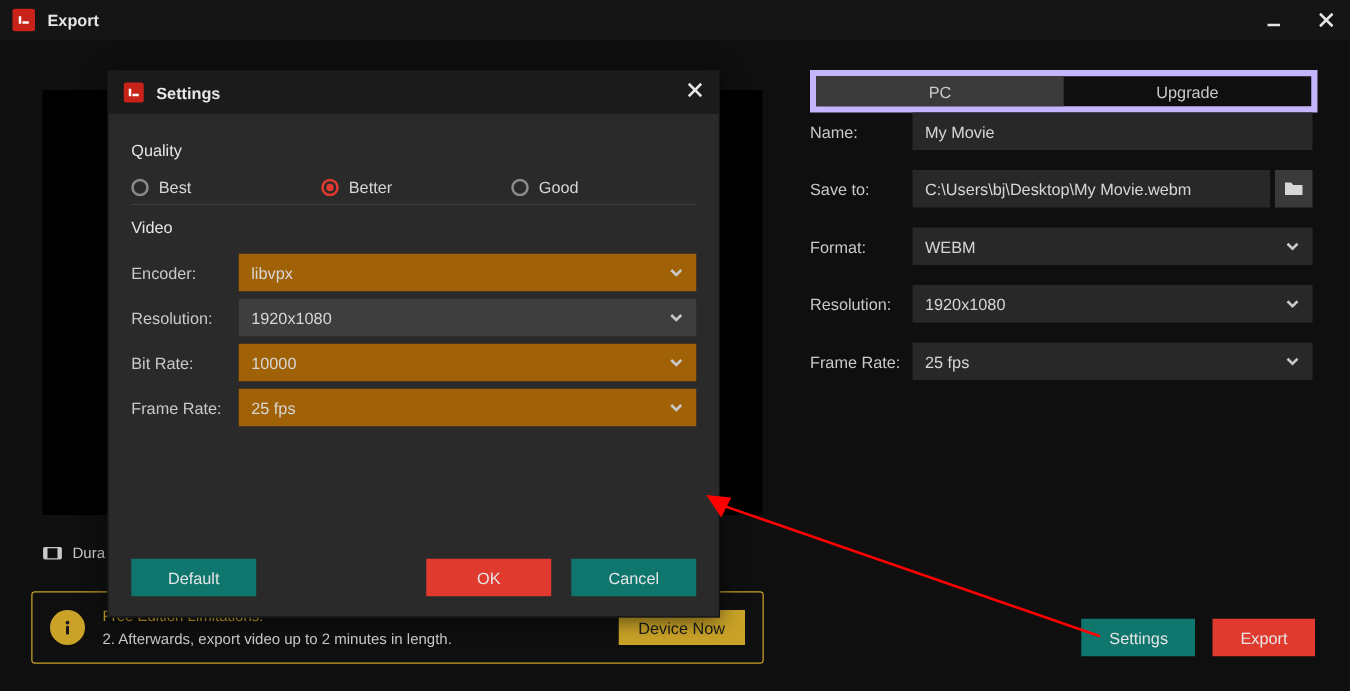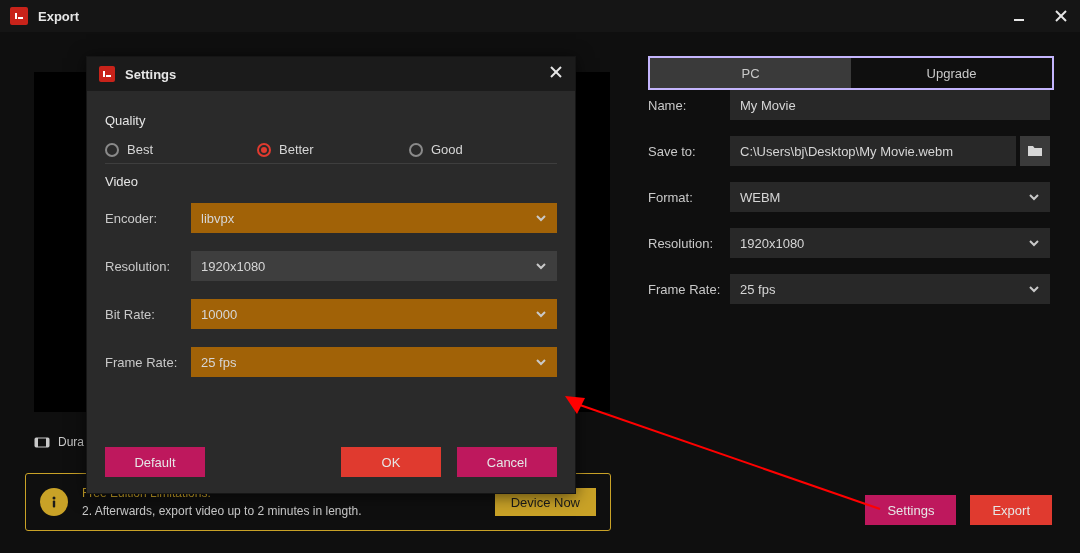--- a/index.html
+++ b/index.html
@@ -17,37 +17,37 @@
   
   .content{position:absolute;left:0;top:32px;right:0;bottom:0;background:#0f0f0f}
 
   
   .preview{position:absolute;left:34px;top:40px;width:576px;height:340px;background:#000}
   .duration{position:absolute;left:34px;top:402px;display:flex;align-items:center;gap:8px;font-size:12px;color:#c9c9c9}
   .duration svg{width:16px;height:16px}
 
   
   .right{position:absolute;left:648px;top:24px;width:406px}
-  .tabs{display:flex;border:2px solid #c4b5fd;height:34px}
+  .tabs{display:flex;border:5px solid #c4b5fd;height:34px}
   .tab{flex:1;display:flex;align-items:center;justify-content:center;font-size:13px;color:#c9c9c9;cursor:pointer}
   .tab.active{background:#3a3a3a}
   .form{display:flex;flex-direction:column;gap:16px;padding-right:4px}
   .row{display:flex;align-items:center}
   .lbl{width:82px;font-size:13px;color:#c9c9c9}
   .field{flex:1;height:30px;background:#282828;border:none;color:#d6d6d6;padding:0 10px;font-size:13px;position:relative;display:flex;align-items:center}
   .field.select{justify-content:space-between;cursor:pointer}
   .folder-btn{width:30px;height:30px;background:#3a3a3a;display:flex;align-items:center;justify-content:center;margin-left:4px;cursor:pointer}
   .folder-btn svg{width:16px;height:16px;fill:#d6d6d6}
   .chev{width:12px;height:12px}
   .chev svg{width:12px;height:12px;stroke:#c9c9c9;fill:none}
 
   
   .bottom-right{position:absolute;right:28px;bottom:28px;display:flex;gap:14px}
   .btn{height:30px;padding:0 22px;display:flex;align-items:center;justify-content:center;font-size:13px;cursor:pointer;border:none;color:#e6e6e6}
-  .btn.grey{background:#be185d}
+  .btn.grey{background:#0f766e}
   .btn.red{background:#e03a2f}
 
   
   .banner{position:absolute;left:25px;bottom:22px;width:586px;height:58px;border:1px solid #c9a227;border-radius:3px;display:flex;align-items:center;padding:0 14px;gap:14px}
   .info-icon{width:28px;height:28px;border-radius:50%;background:#c9a227;display:flex;align-items:center;justify-content:center}
   .info-icon svg{width:16px;height:16px;fill:#1a1a1a}
   .banner-text{display:flex;flex-direction:column;gap:2px;font-size:12px;color:#c9c9c9}
   .banner-title{color:#c9a227;font-size:12px;margin-bottom:2px}
   .upgrade-btn{margin-left:auto;height:28px;padding:0 16px;background:#c9a227;color:#1a1a1a;font-size:13px;display:flex;align-items:center;border:none;cursor:pointer}
 
@@ -59,21 +59,21 @@
   .dlg-close{margin-left:auto;cursor:pointer}
   .dlg-close svg{width:14px;height:14px;stroke:#e6e6e6}
   .dlg-body{padding:16px 18px 0 18px}
   .section-title{font-size:13px;color:#e6e6e6;margin-bottom:14px;margin-top:6px}
   .radios{display:flex;gap:16px;margin-bottom:6px}
   .radio{display:flex;align-items:center;gap:8px;font-size:13px;cursor:pointer;width:136px}
   .radio-circle{width:14px;height:14px;border-radius:50%;border:2px solid #8a8a8a;display:flex;align-items:center;justify-content:center}
   .radio.sel .radio-circle{border-color:#e03a2f}
   .radio.sel .radio-dot{width:6px;height:6px;border-radius:50%;background:#e03a2f}
   .divider{height:1px;background:#3e3e3e;margin:4px 0 10px 0}
-  .dlg-form{display:flex;flex-direction:column;gap:18px}
+  .dlg-form{display:flex;flex-direction:column;gap:6px}
   .dlg-row{display:flex;align-items:center}
   .dlg-lbl{width:86px;font-size:13px;color:#c9c9c9}
   .dlg-field{flex:1;height:30px;background:#a16207;color:#d6d6d6;font-size:13px;padding:0 10px;display:flex;align-items:center;justify-content:space-between;cursor:pointer}
   .dlg-field.hl{background:#3e3e3e}
   .dlg-actions{position:absolute;left:18px;right:18px;bottom:16px;display:flex;gap:16px}
   .dlg-actions .btn{width:100px;height:30px;padding:0}
   .dlg-actions .sp{flex:1}
 
   
   .arrow{position:absolute;pointer-events:none}

